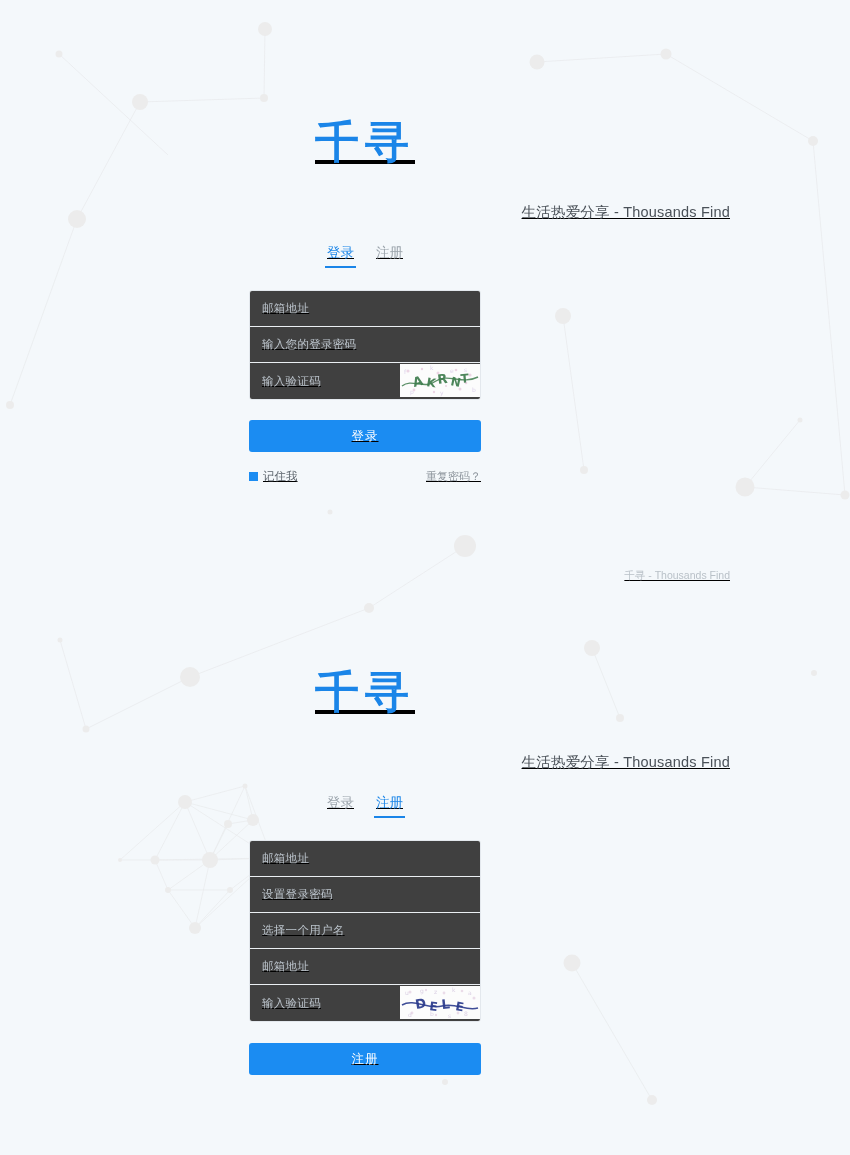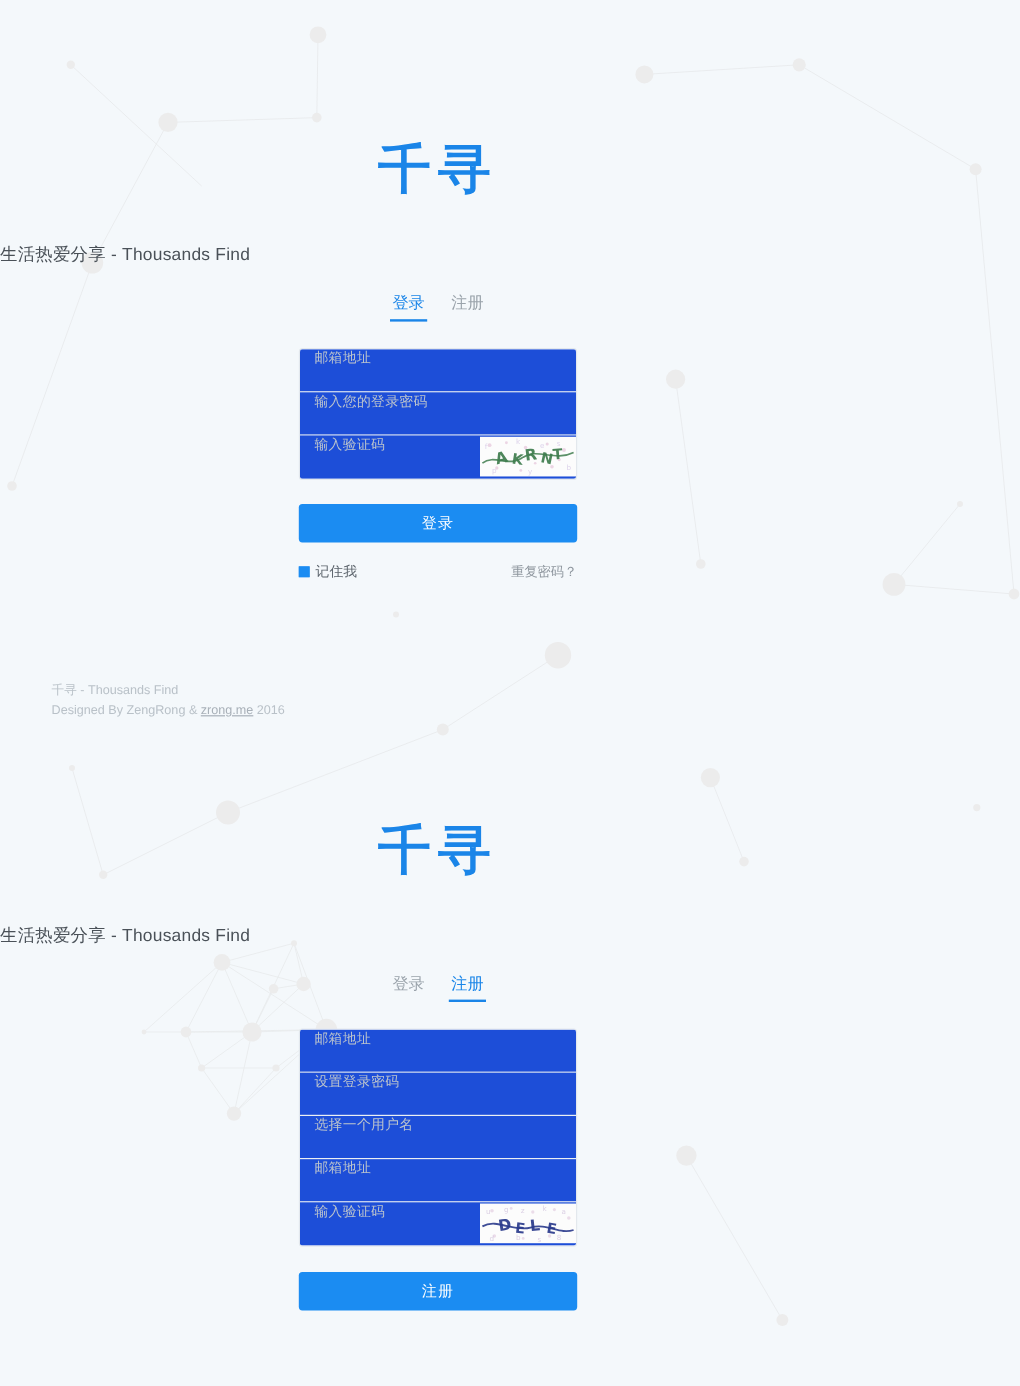--- a/index.html
+++ b/index.html
@@ -29,34 +29,35 @@
   
   .page {
     position: relative;
     z-index: 2;
     width: 850px;
   }
 
   .section {
     width: 730px;
     position: relative;
+    text-decoration: underline;
   }
 
   
   .brand-logo {
     text-align: center;
     color: #1a85e8;
     font-size: 44px;
     line-height: 1;
     font-weight: bold;
     letter-spacing: 6px;
     font-family: "DejaVu Sans", "Liberation Sans", sans-serif;
   }
   .brand-tagline {
-    text-align: left;
+    text-align: right;
     color: #4a5158;
     font-size: 14.5px;
     letter-spacing: .2px;
     white-space: nowrap;
   }
 
   
   .tabs {
     display: flex;
     justify-content: center;
@@ -80,24 +81,24 @@
     width: 232px;
     background: #ffffff;
     border: 1px solid #e3e8ed;
     border-radius: 3px;
     overflow: hidden;
   }
   .field {
     position: relative;
     height: 36px;
     display: flex;
-    align-items: flex-start;
+    align-items: center;
     border-bottom: 1px solid #ebeff3;
     padding: 0 12px;
-    background: #1d4ed8;
+    background: #404040;
   }
   .field:last-child { border-bottom: none; }
   .field .ph {
     font-size: 11.5px;
     color: #bcc4cc;
     letter-spacing: .3px;
     user-select: none;
   }
 
   
@@ -157,21 +158,21 @@
   }
   .forgot {
     font-size: 11px;
     color: #8d959d;
     text-decoration: none;
     cursor: pointer;
   }
 
   
   .footer {
-    text-align: left;
+    text-align: right;
     color: #b9c1c8;
     font-size: 10.5px;
     line-height: 17px;
     padding-left: 43px;
   }
   .footer .line2 { color: #b9c1c8; }
   .footer a {
     color: #a8b0b8;
     text-decoration: underline;
   }
@@ -353,21 +354,20 @@
     <div class="options">
       <div class="remember">
         <span class="chk"></span>
         <span class="remember-label">记住我</span>
       </div>
       <a class="forgot" href="#">重复密码？</a>
     </div>
 
     <div class="footer">
       <div class="line1">千寻 - Thousands Find</div>
-      <div class="line2"><span>Designed By ZengRong &amp; </span><a href="#">zrong.me</a><span> 2016</span></div>
     </div>
 
   </div>
 
   <div class="section" id="section-register">
 
     <div class="brand-logo">千寻</div>
     <div class="brand-tagline">生活热爱分享 - Thousands Find</div>
 
     <div class="tabs">

